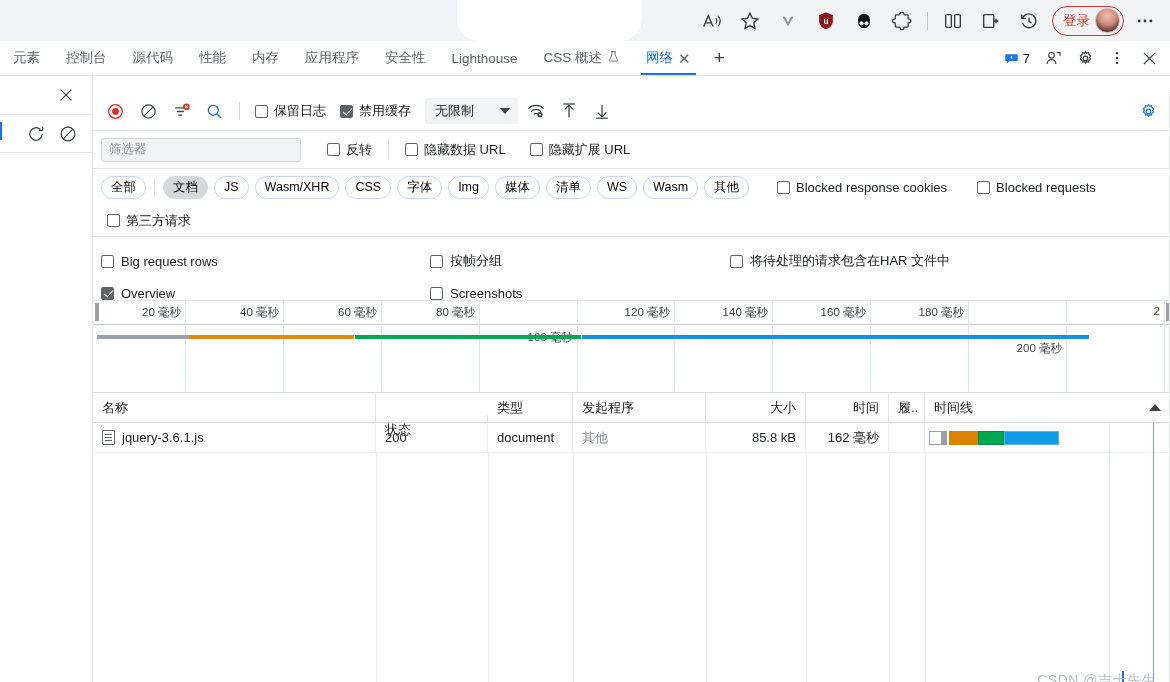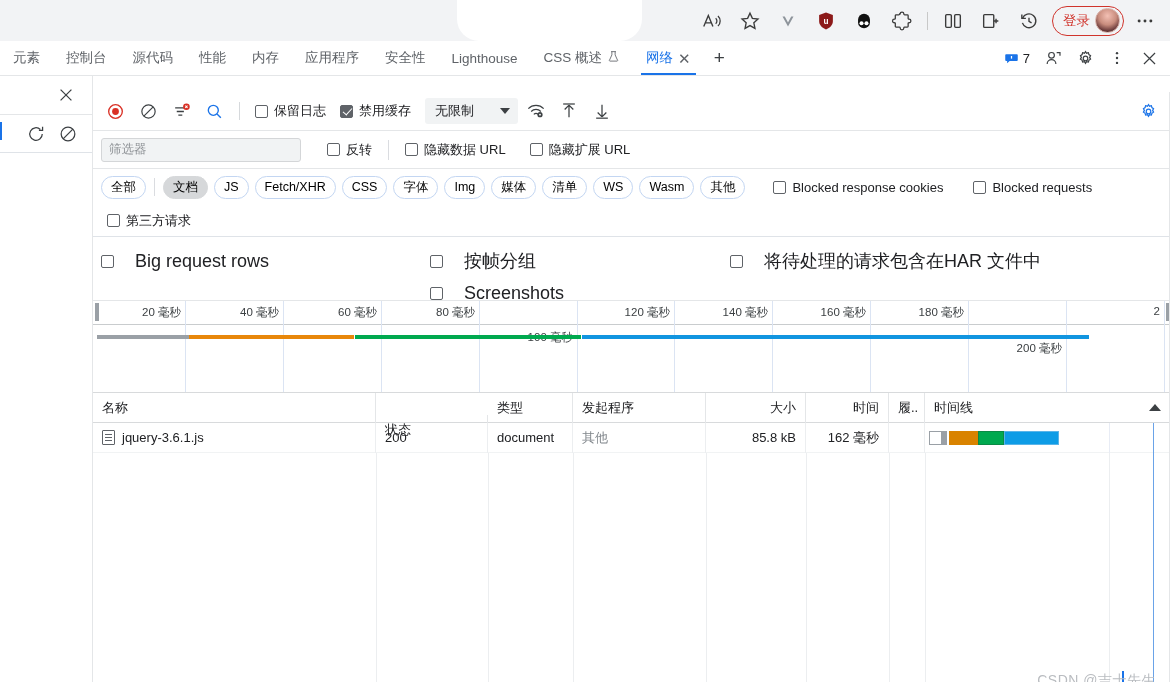--- a/index.html
+++ b/index.html
@@ -130,21 +130,21 @@
   .chip-cbs { display:flex; align-items:center; gap:18px; margin-left:16px; }
 
   
   .tb4 { height:32px; display:flex; align-items:center; padding-left:8px; border-bottom:1px solid #dfe3e8; }
 
   
   .settings-pane { height:64px; padding:6px 0 0 8px; border-bottom:1px solid #e4e6e8; position:relative;}
   .sp-col1 { position:absolute; left:8px; top:8px; }
   .sp-col2 { position:absolute; left:337px; top:8px; }
   .sp-col3 { position:absolute; left:637px; top:8px; }
-  .sp-item { height:32px; display:flex; align-items:center; gap:21px; font-size:18px; }
+  .sp-item { height:32px; display:flex; align-items:center; gap:7px; font-size:13px; }
 
   
   .overview { position:relative; height:92px; border-bottom:1px solid #d8dadc; background:#fff; overflow:hidden;}
   .ov-ruler { position:relative; height:24px; border-bottom:1px solid #c9ccce; }
   .ov-tick { position:absolute; top:0; bottom:-68px; width:1px; background:#dbe4f3; }
   .ov-tick-label { position:absolute; top:4px; font-size:11.5px; color:#3c4043; transform:translateX(-100%); padding-right:4px; white-space:nowrap;}
   .ov-left-marker { position:absolute; left:2px; top:2px; width:4px; height:18px; background:#9aa0a6; }
   .ov-right-marker { position:absolute; right:0px; top:2px; width:4px; height:18px; background:#9aa0a6; }
   .ov-band { position:absolute; height:4px; top:34px; border-radius:0; }
 
@@ -454,21 +454,21 @@
           <span>全部</span>
         </div>
       <div class="chip-sep"></div>
       <div class="chip sel">
           <span>文档</span>
         </div>
       <div class="chip">
           <span>JS</span>
         </div>
       <div class="chip">
-          <span>Fetch/XHR</span>
+          <span>Wasm/XHR</span>
         </div>
       <div class="chip">
           <span>CSS</span>
         </div>
       <div class="chip">
           <span>字体</span>
         </div>
       <div class="chip">
           <span>Img</span>
         </div>
@@ -504,20 +504,24 @@
         <span class="cbx"></span>
         <span>第三方请求</span>
       </div>
     </div>
 
     <div class="settings-pane">
       <div class="sp-col1">
         <div class="sp-item">
           <span class="cbx"></span>
           <span>Big request rows</span>
+        </div>
+        <div class="sp-item">
+          <span class="cbx checked"></span>
+          <span>Overview</span>
         </div>
       </div>
       <div class="sp-col2">
         <div class="sp-item">
           <span class="cbx"></span>
           <span>按帧分组</span>
         </div>
         <div class="sp-item">
           <span class="cbx"></span>
           <span>Screenshots</span>

